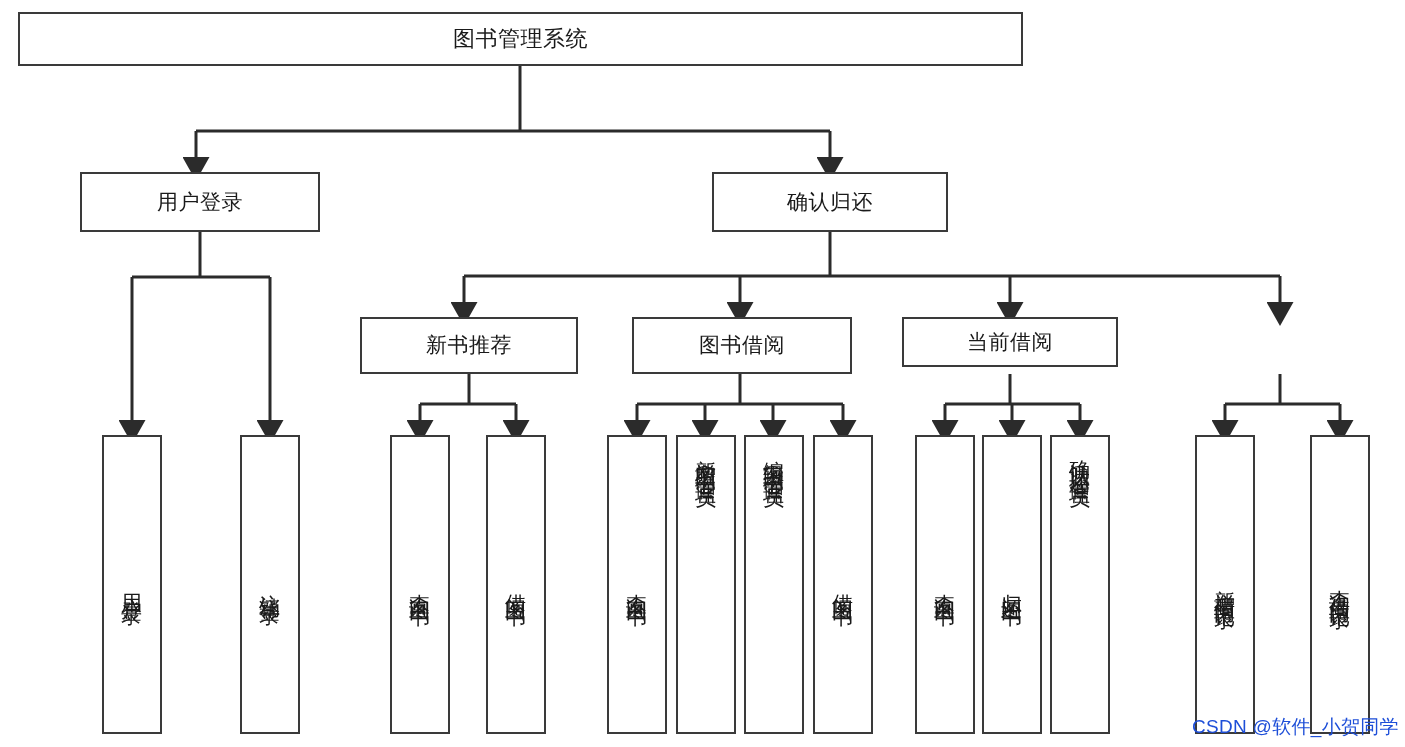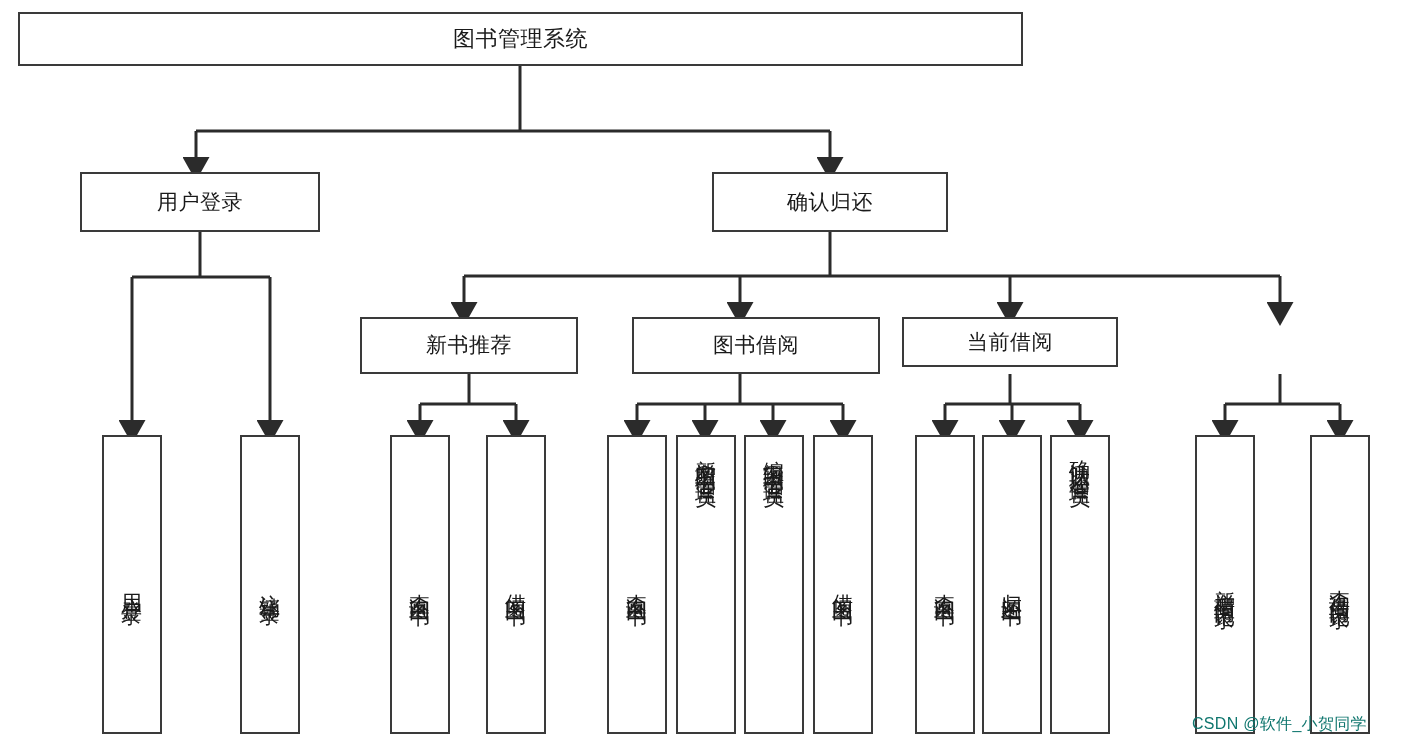--- a/index.html
+++ b/index.html
@@ -65,22 +65,22 @@
     white-space: nowrap;
   }
   .node.vert.tall {
     align-items: center;
     padding-top: 0;
   }
   .watermark {
     position: absolute;
     left: 1192px;
     top: 714px;
-    font-size: 16px;
-    color: #0f766e;
+    font-size: 19px;
+    color: #1d4ed8;
     white-space: nowrap;
     z-index: 5;
     letter-spacing: 0.3px;
   }
 </style>
 </head>
 <body>
 
 <div id="canvas">
 
@@ -143,21 +143,21 @@
   </div>
 
   <div class="node horiz" style="left:712px; top:172px; width:236px; height:60px;">
     <span class="node-label">确认归还</span>
   </div>
 
   <div class="node horiz" style="left:360px; top:317px; width:218px; height:57px;">
     <span class="node-label">新书推荐</span>
   </div>
 
-  <div class="node horiz" style="left:632px; top:317px; width:248px; height:57px;">
+  <div class="node horiz" style="left:632px; top:317px; width:220px; height:57px;">
     <span class="node-label">图书借阅</span>
   </div>
 
   <div class="node horiz" style="left:902px; top:317px; width:216px; height:50px;">
     <span class="node-label">当前借阅</span>
   </div>
 
 
   <div class="node vert tall" style="left:102px; top:435px; width:60px; height:299px;">
     <span class="node-label">用户登录</span>

